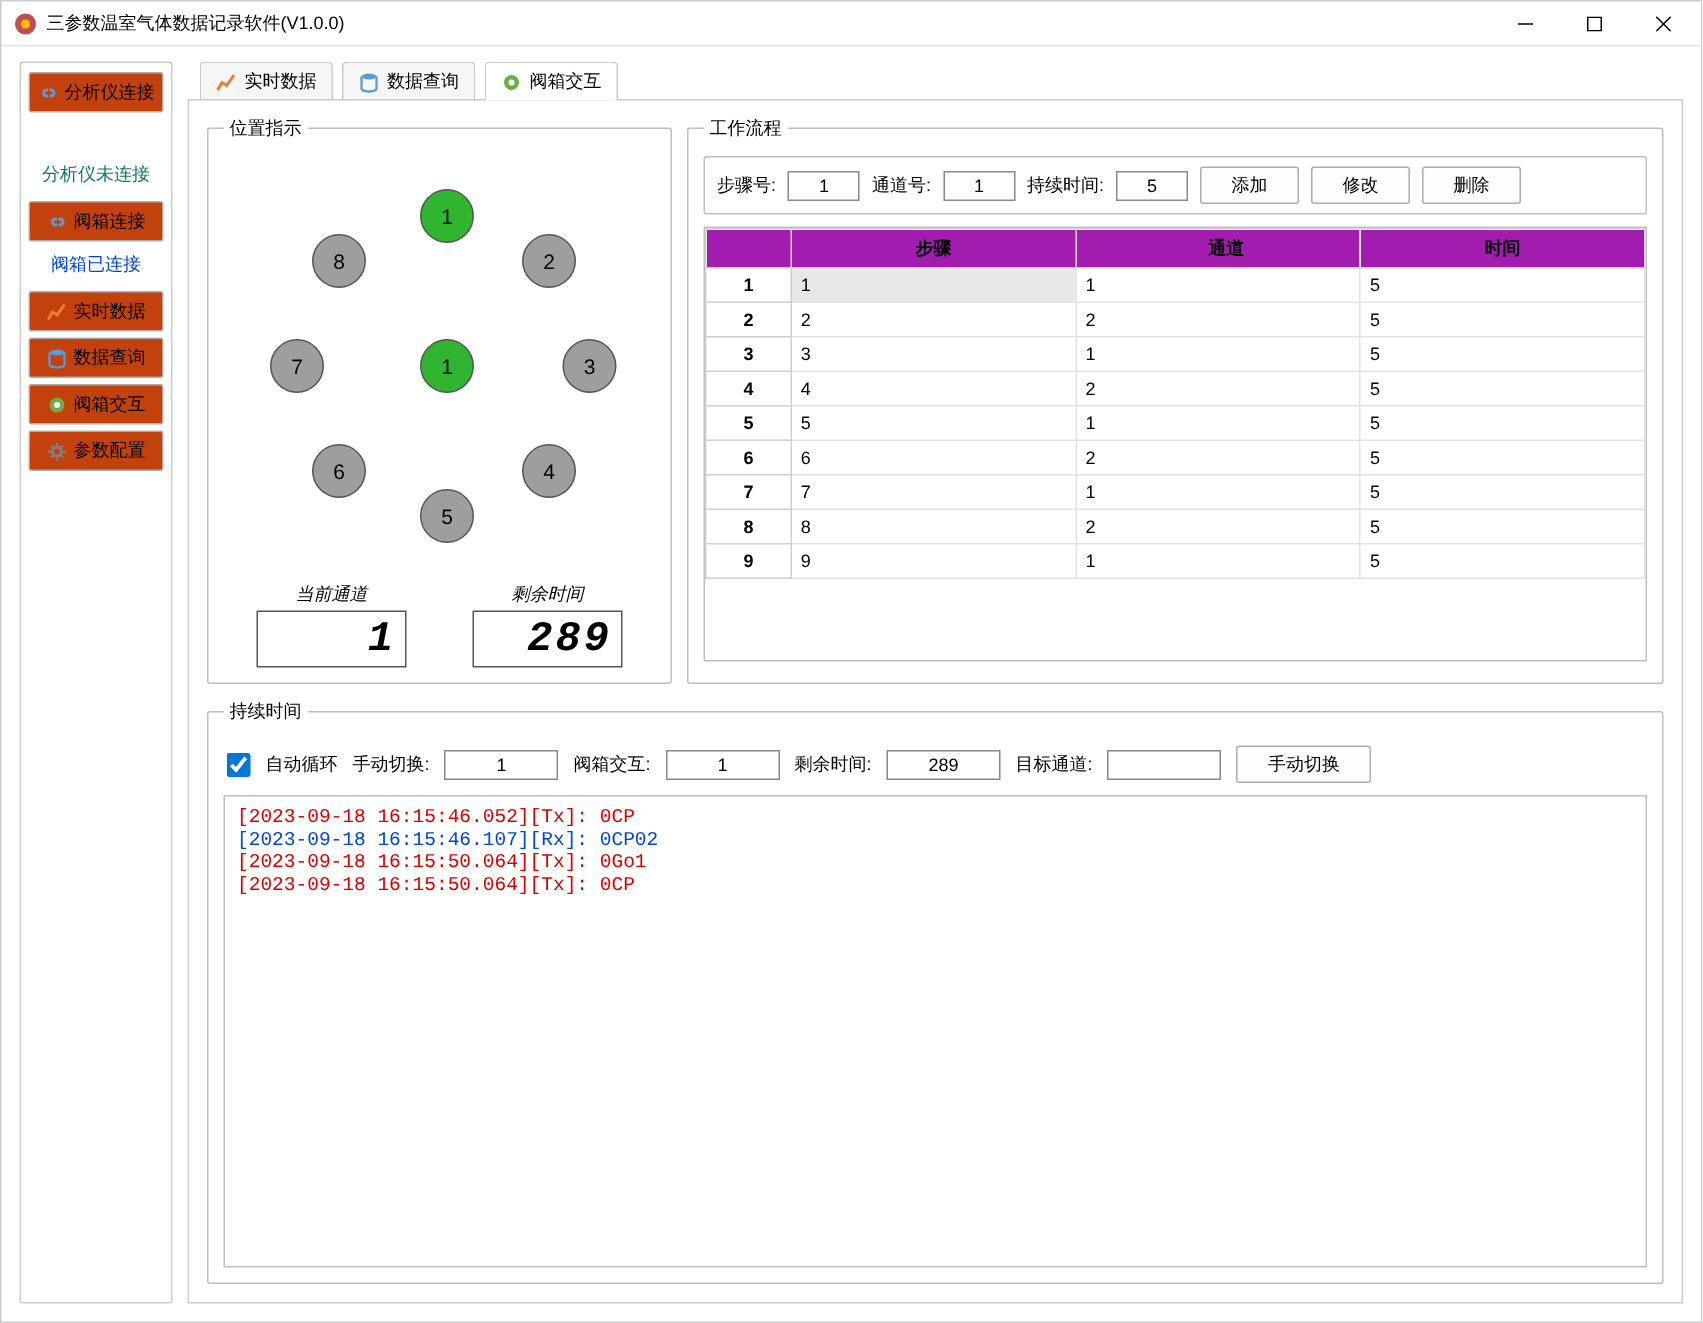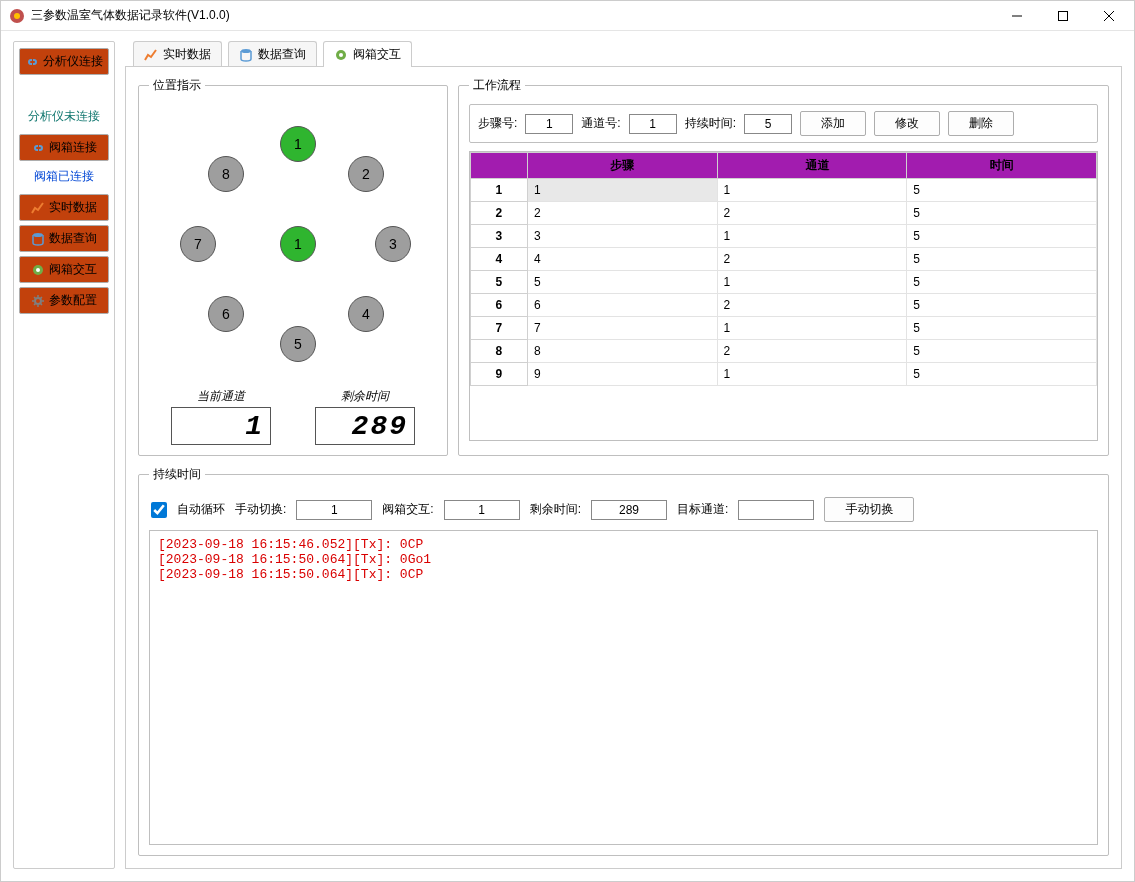--- a/index.html
+++ b/index.html
@@ -277,18 +277,18 @@
             <label>手动切换:</label>
             <input class="ro" readonly="" value="1" style="">
             <label>阀箱交互:</label>
             <input class="ro" readonly="" value="1" style="">
             <label>剩余时间:</label>
             <input class="ro" readonly="" value="289" style="">
             <label>目标通道:</label>
             <input class="ro" value="" style="">
             <button class="btn">手动切换</button>
           </div>
-          <div class="log" id="log"><div class="tx">[2023-09-18 16:15:46.052][Tx]: 0CP</div><div class="tx">[2023-09-18 16:15:50.064][Tx]: 0Go1</div><div class="tx">[2023-09-18 16:15:50.064][Tx]: 0CP</div></div>
+          <div class="log" id="log"><div class="tx">[2023-09-18 16:15:46.052][Tx]: 0CP</div><div class="rx">[2023-09-18 16:15:46.107][Rx]: 0CP02</div><div class="tx">[2023-09-18 16:15:50.064][Tx]: 0Go1</div><div class="tx">[2023-09-18 16:15:50.064][Tx]: 0CP</div></div>
         </fieldset>
       </div>
     </div>
   </div>
 </div>
 
 </body></html>

